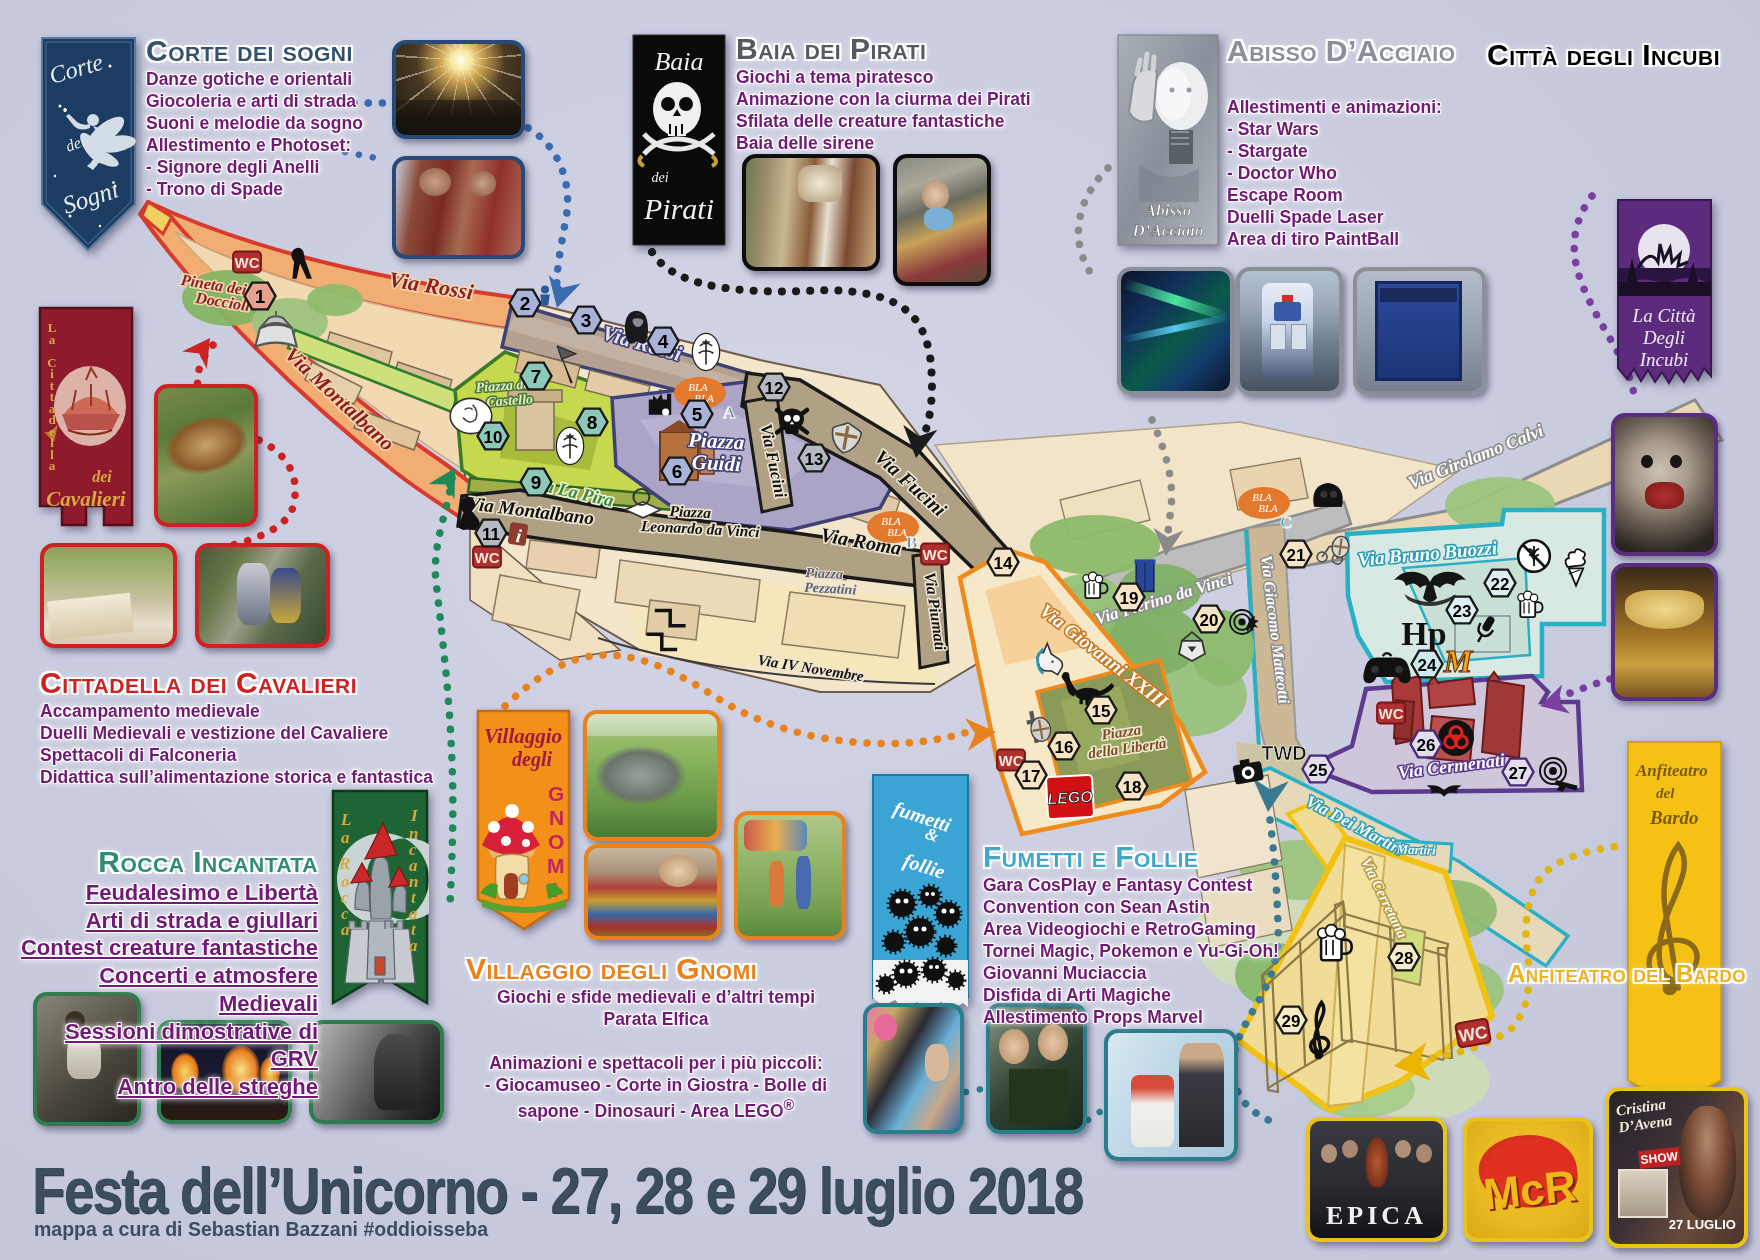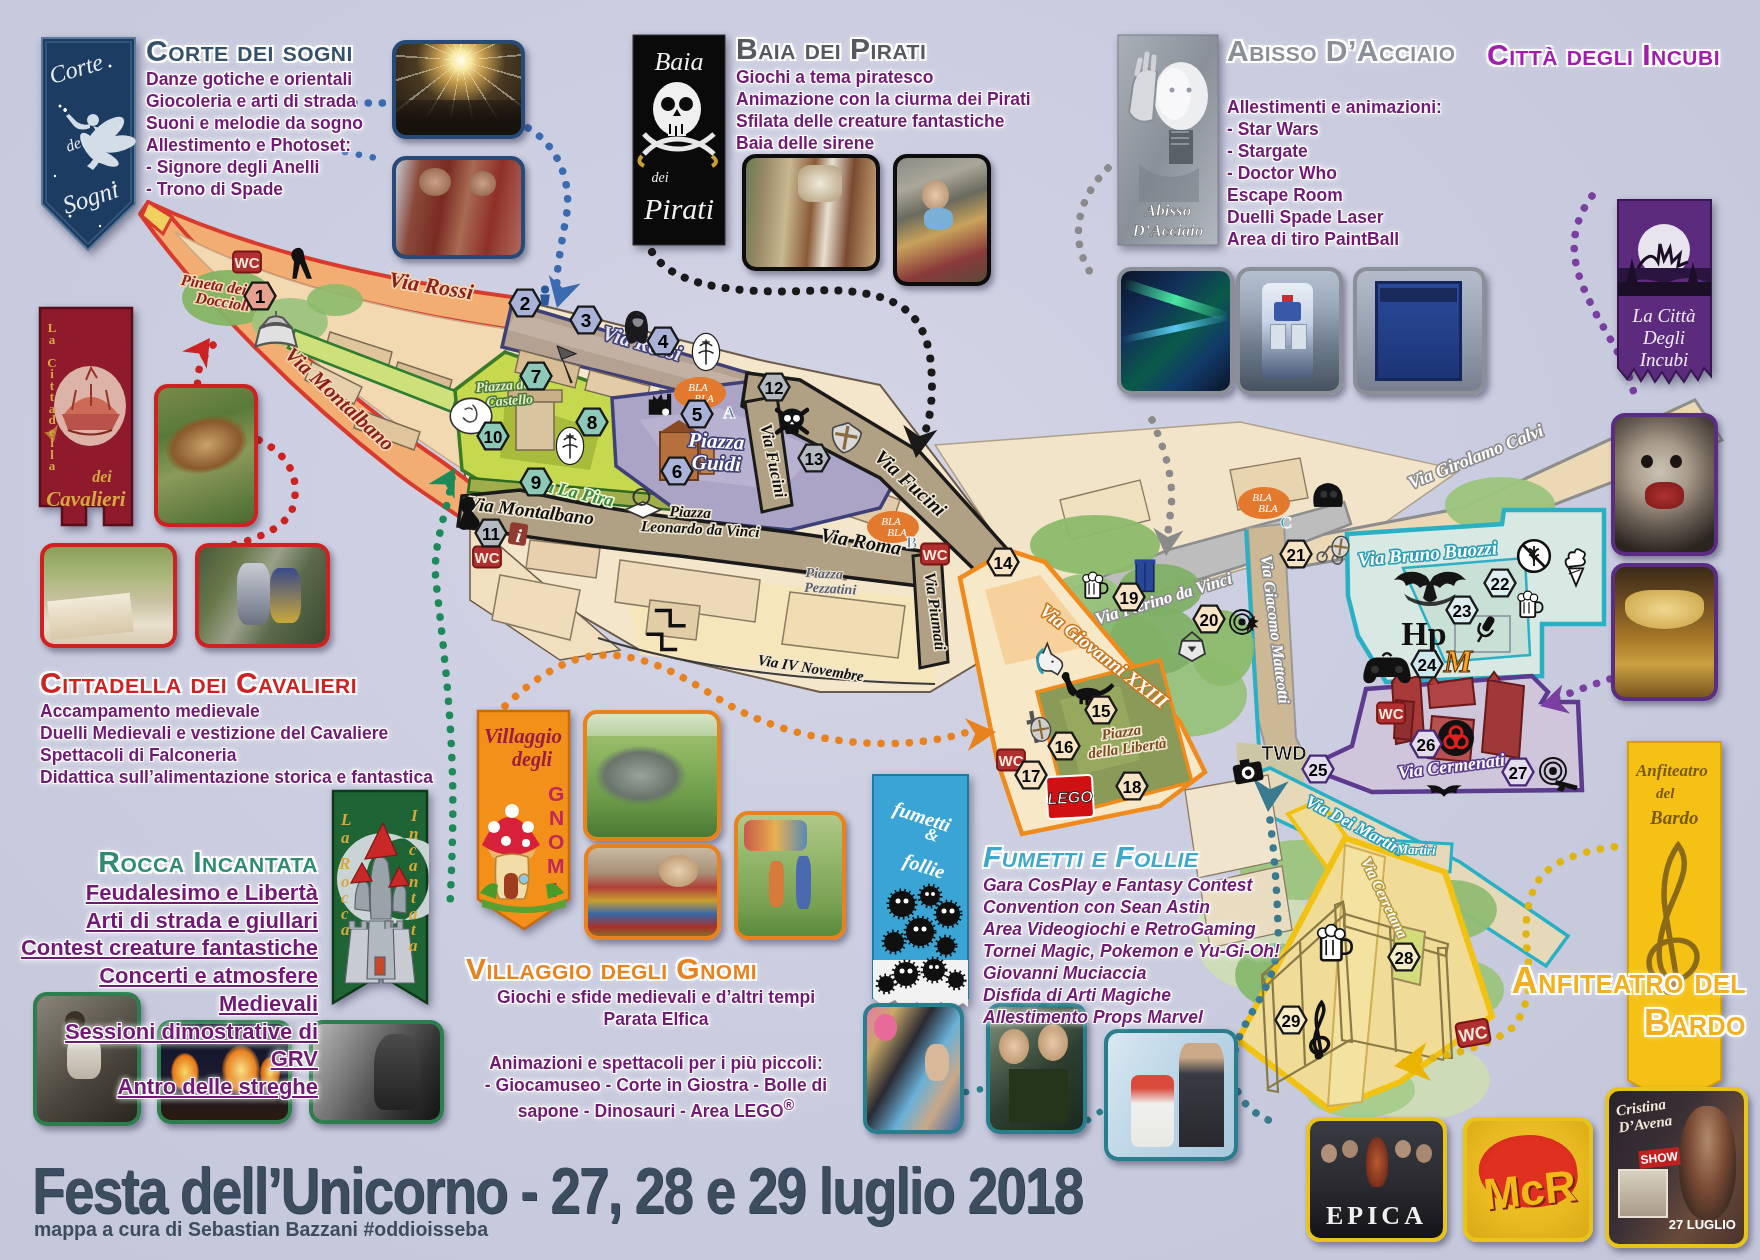--- a/index.html
+++ b/index.html
@@ -1009,41 +1009,41 @@
     <div class="tt" style="color:#555a60;font-size:30px;">Baia dei Pirati</div>
     <div class="bd" style="font-size:17.5px;line-height:1.26;">Giochi a tema piratesco<br>Animazione con la ciurma dei Pirati<br>Sfilata delle creature fantastiche<br>Baia delle sirene</div>
   </div>
 
 <div class="tb" style="left:1227px;top:34px;width:300px;text-align:left;">
     <div class="tt" style="color:#8a8f98;font-size:30px;">Abisso D’Acciaio</div>
     <div class="bd" style="font-size:17.5px;line-height:1.26;margin-top:28px;">Allestimenti e animazioni:<br>- Star Wars<br>- Stargate<br>- Doctor Who<br>Escape Room<br>Duelli Spade Laser<br>Area di tiro PaintBall</div>
   </div>
 
 <div class="tb" style="left:1420px;top:38px;width:300px;text-align:right;">
-    <div class="tt" style="color:#a21caf;font-size:30px;padding-left:12px;">Città degli Incubi</div>
+    <div class="tt" style="color:#000000;font-size:30px;padding-left:12px;">Città degli Incubi</div>
   </div>
 
 <div class="tb" style="left:40px;top:666px;width:420px;text-align:left;">
     <div class="tt" style="color:#cc2222;font-size:30px;">Cittadella dei Cavalieri</div>
     <div class="bd" style="font-size:17.5px;line-height:1.26;">Accampamento medievale<br>Duelli Medievali e vestizione del Cavaliere<br>Spettacoli di Falconeria<br>Didattica sull’alimentazione storica e fantastica</div>
   </div>
 
 <div class="tb" style="left:18px;top:816px;width:300px;text-align:right;margin-top:29px;">
     <div class="tt" style="color:#2e8b74;font-size:30px;">Rocca Incantata</div>
     <div class="bd" style="font-size:22px;line-height:1.26;text-decoration:underline;">Feudalesimo e Libertà<br>Arti di strada e giullari<br>Contest creature fantastiche<br>Concerti e atmosfere Medievali<br>Sessioni dimostrative di GRV<br>Antro delle streghe</div>
   </div>
 
 <div class="tb" style="left:466px;top:952px;width:380px;text-align:left;">
     <div class="tt" style="color:#e8821e;font-size:30px;">Villaggio degli Gnomi</div>
     <div class="bd" style="font-size:17.5px;line-height:1.26;text-align:center;">Giochi e sfide medievali e d’altri tempi<br>Parata Elfica<br>&nbsp;<br>Animazioni e spettacoli per i più piccoli:<br>- Giocamuseo - Corte in Giostra - Bolle di<br>sapone - Dinosauri - Area LEGO<sup>®</sup></div>
   </div>
 
-<div class="tb" style="left:983px;top:840px;width:330px;text-align:left;font-style:italic;">
+<div class="tb" style="left:983px;top:840px;width:330px;text-align:left;">
     <div class="tt" style="color:#3fa8c8;font-size:30px;">Fumetti e Follie</div>
     <div class="bd" style="font-size:17.5px;line-height:1.26;">Gara CosPlay e Fantasy Contest<br>Convention con Sean Astin<br>Area Videogiochi e RetroGaming<br>Tornei Magic, Pokemon e Yu-Gi-Oh!<br>Giovanni Muciaccia<br>Disfida di Arti Magiche<br>Allestimento Props Marvel</div>
   </div>
 
 <div class="tb" style="left:1440px;top:960px;width:306px;text-align:right;">
-    <div class="tt" style="color:#f0b020;font-size:36px;">Anfiteatro del Bardo</div>
+    <div class="tt" style="color:#f0b020;font-size:24px;">Anfiteatro del Bardo</div>
   </div>
 
 <div id="bigtitle">Festa dell’Unicorno - 27, 28 e 29 luglio 2018</div>
 
 <div id="subtitle">mappa a cura di Sebastian Bazzani #oddioisseba</div>
 </body></html>

